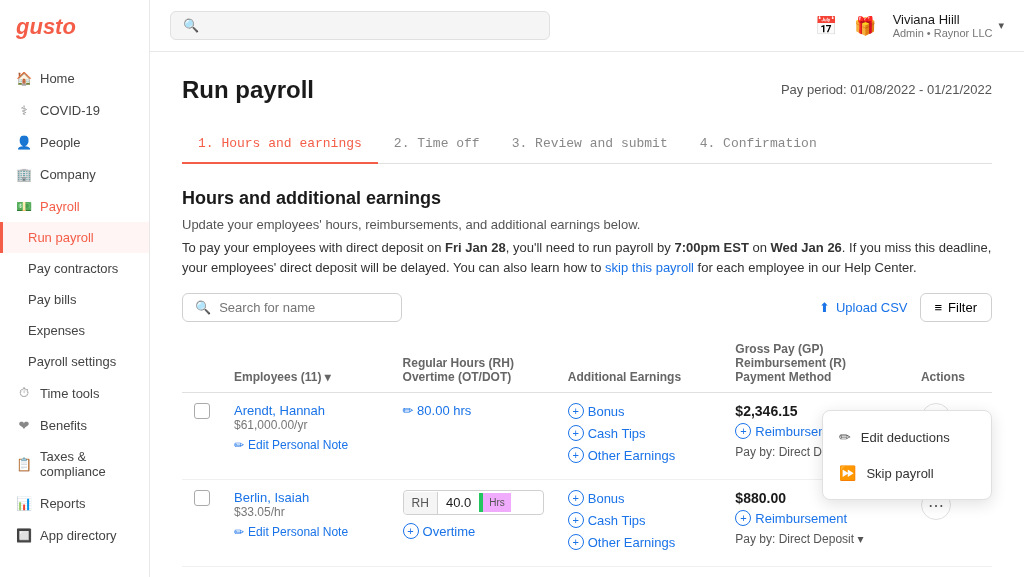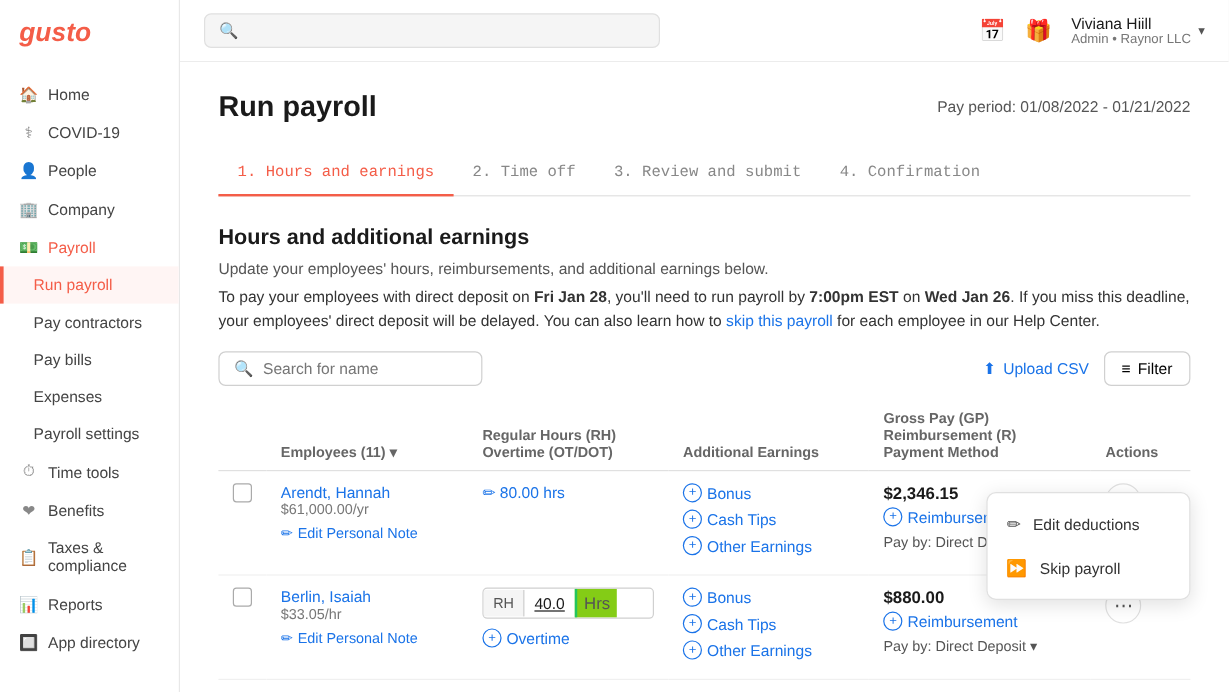--- a/index.html
+++ b/index.html
@@ -60,22 +60,22 @@
     .table { width: 100%; border-collapse: collapse; }
     .table th { font-size: 12px; color: #666; font-weight: 700; padding: 8px 12px; border-bottom: 1px solid #e0e0e0; text-align: left; vertical-align: bottom; }
     .table td { padding: 10px 12px; border-bottom: 1px solid #f0f0f0; vertical-align: top; font-size: 13px; }
     .checkbox-col { width: 30px; }
     .check-box { width: 16px; height: 16px; border: 1.5px solid #aaa; border-radius: 3px; cursor: pointer; }
     .emp-name { color: #1a73e8; font-weight: 500; text-decoration: none; cursor: pointer; }
     .emp-rate { font-size: 12px; color: #777; margin-top: 0; }
     .edit-note { display: flex; align-items: center; gap: 4px; font-size: 12px; color: #1a73e8; cursor: pointer; margin-top: 6px; }
     .hours-input { display: flex; align-items: center; border: 1px solid #d0d0d0; border-radius: 4px; overflow: hidden; font-size: 13px; }
     .hours-label { background: #f5f5f5; padding: 4px 8px; font-size: 12px; color: #555; border-right: 1px solid #d0d0d0; }
-    .hours-val { padding: 4px 8px; color: #1a1a1a; text-decoration: underline; }
-    .hours-unit { padding: 4px 6px; background: #84cc16; font-size: 14px; color: #555; border-left: 2px solid #22c55e; }
+    .hours-val { padding: 4px 8px; color: #1a1a1a; }
+    .hours-unit { padding: 4px 6px; background: #f0abfc; font-size: 10px; color: #555; border-left: 4px solid #22c55e; }
     .hours-link { color: #1a73e8; font-size: 13px; cursor: pointer; }
     .overtime-link { display: flex; align-items: center; gap: 4px; color: #1a73e8; font-size: 13px; cursor: pointer; margin-top: 8px; }
     .earning-link { display: flex; align-items: center; gap: 4px; color: #1a73e8; font-size: 13px; cursor: pointer; margin-bottom: 6px; }
     .gross-pay { font-weight: 600; font-size: 14px; }
     .reimb-link { display: flex; align-items: center; gap: 4px; color: #1a73e8; font-size: 13px; cursor: pointer; margin-top: 4px; }
     .pay-method { font-size: 12px; color: #555; margin-top: 6px; }
     .actions-btn { width: 30px; height: 30px; border-radius: 50%; background: #fff; border: 1px solid #e0e0e0; display: flex; align-items: center; justify-content: center; cursor: pointer; font-size: 16px; color: #555; }
 
     
     .dropdown-menu { position: absolute; background: #fff; border: 1px solid #e0e0e0; border-radius: 8px; box-shadow: 0 4px 16px rgba(0,0,0,0.12); padding: 8px 0; z-index: 100; min-width: 170px; right: 32px; top: 410px; }

